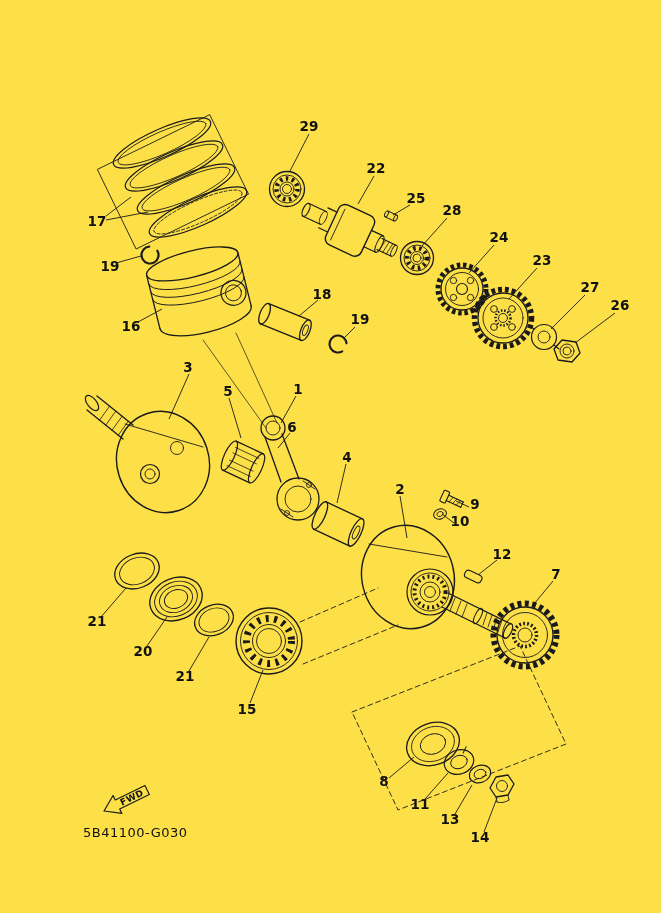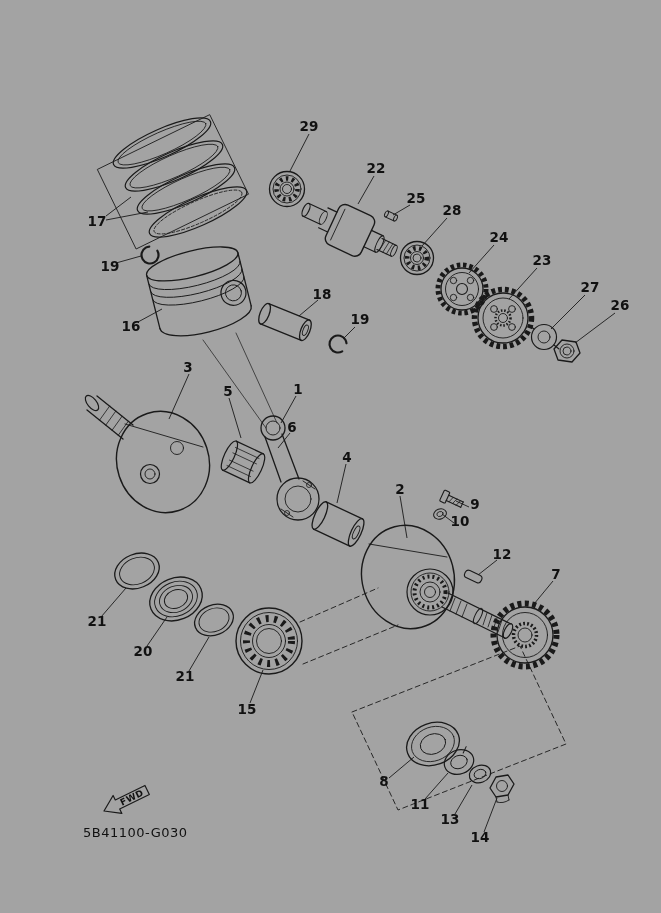--- a/index.html
+++ b/index.html
@@ -1,16 +1,16 @@
 <!DOCTYPE html>
 <html><head>
 <meta charset="utf-8">
 <style>
   html,body{margin:0;padding:0;background:#ffffff;}
-  .page{position:relative;width:661px;height:913px;background:#a3a3a3;overflow:hidden;
+  .page{position:relative;width:661px;height:913px;background:#fde047;overflow:hidden;
         font-family:"DejaVu Sans", sans-serif;}
   svg{display:block;}
   .ln{stroke:#1a1a1a;fill:none;stroke-linecap:round;stroke-linejoin:round;}
   .teeth{stroke:#1a1a1a;fill:none;}
   .dash{stroke-dasharray:5 3.5;}
   .leader{stroke:#1a1a1a;stroke-width:0.9;fill:none;}
   .callout{font-family:"DejaVu Sans", sans-serif;font-size:13.5px;font-weight:600;
            fill:#111111;text-anchor:middle;}
   .code{font-family:"DejaVu Sans", sans-serif;font-size:13px;fill:#111111;letter-spacing:.5px;}
   .fwd-text{font-family:"DejaVu Sans", sans-serif;font-size:9px;font-weight:bold;

